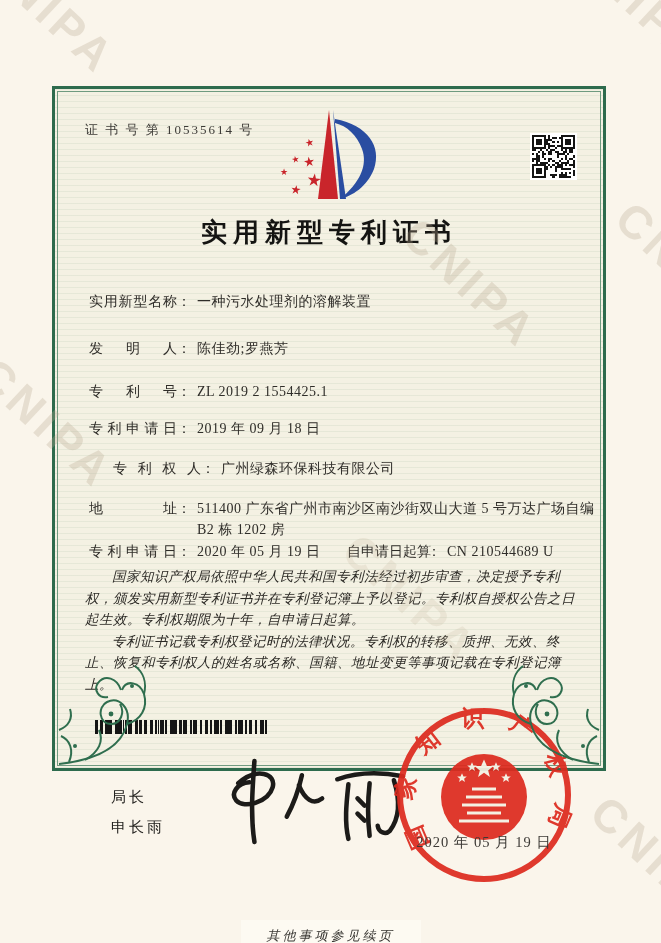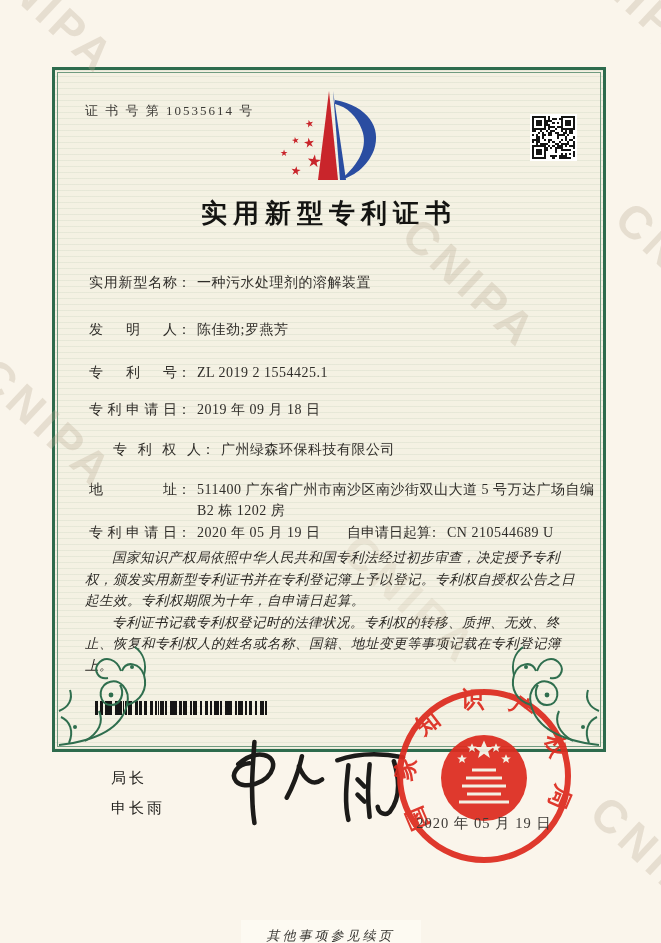--- a/index.html
+++ b/index.html
@@ -12,21 +12,21 @@
   .wm{
     position:absolute;z-index:5;pointer-events:none;
     font-family:"Liberation Sans","DejaVu Sans",sans-serif;
     font-weight:bold;font-size:46px;letter-spacing:5px;
     color:rgba(186,170,146,0.30);
     transform:rotate(43deg);white-space:nowrap;
   }
   .wm.faint{color:rgba(186,170,146,0.18);}
   
   .cert{
-    position:absolute;left:52px;top:67px;width:554px;height:685px;
+    position:absolute;left:52px;top:86px;width:554px;height:685px;
     border:3px solid #2d6b4d;box-sizing:border-box;z-index:2;
     background:
       repeating-linear-gradient(180deg, rgba(108,148,114,0.10) 0 1px, rgba(0,0,0,0) 1px 6px),
       #f4f1e3;
   }
   .cert-inner-frame{
     position:absolute;inset:2px;border:1px solid #6f9b80;pointer-events:none;
   }
   .cert-number{
     position:absolute;left:30px;top:32px;font-size:13px;letter-spacing:2px;color:#3c3a36;

